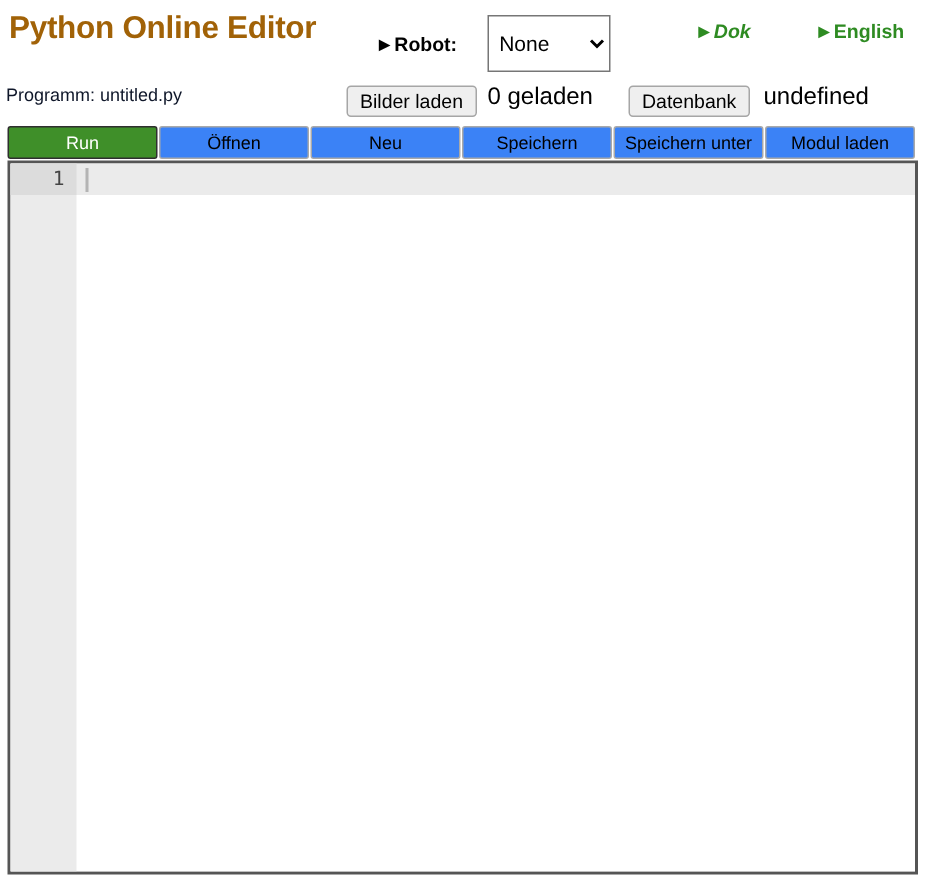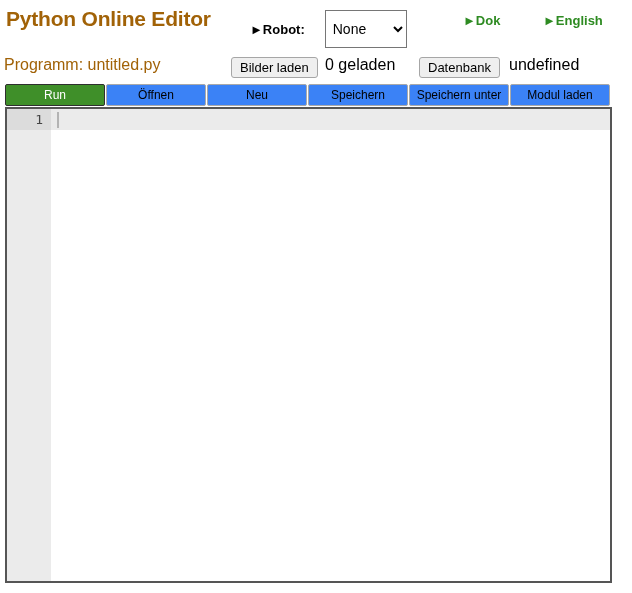--- a/index.html
+++ b/index.html
@@ -65,40 +65,40 @@
   }
   .nav-link {
     position: absolute;
     top: 13px;
     font-size: 13px;
     font-weight: bold;
     color: #2e8b22;
     text-decoration: none;
     white-space: nowrap;
   }
-  .nav-link-dok { left: 463px; }
+  .nav-link-dok { left: 463px; font-style: italic; }
   .nav-link-lang { left: 543px; }
 
   
   .program-row {
     position: absolute;
     left: 0;
     top: 53px;
     width: 632px;
     height: 28px;
     display: flex;
     align-items: center;
     white-space: nowrap;
   }
   .program-label {
     position: absolute;
     left: 4px;
     top: 3px;
-    font-size: 16px;
-    color: #a16207;
+    font-size: 12px;
+    color: #0f172a;
     white-space: nowrap;
   }
   .tool-button {
     position: absolute;
     font-family: "Liberation Sans", sans-serif;
     font-size: 13px;
     color: #000000;
     background: #efefef;
     border: 1px solid #a6a6a6;
     border-radius: 3px;

